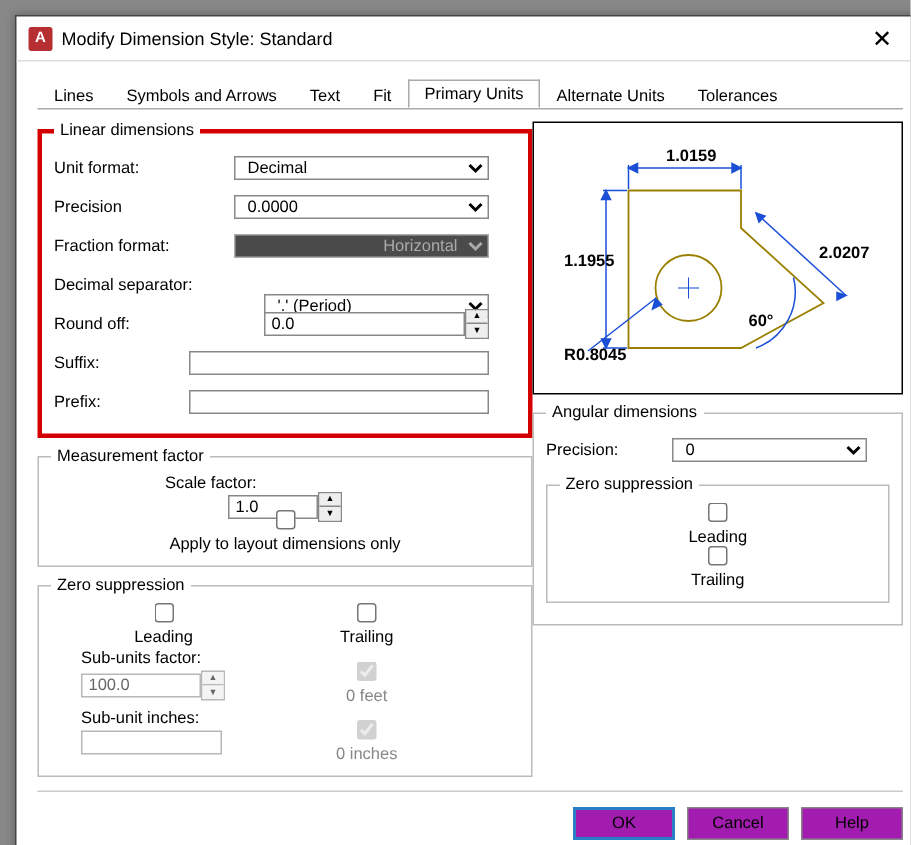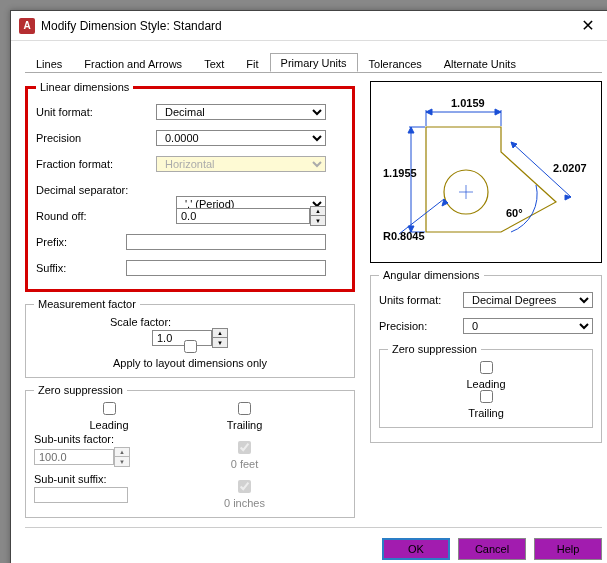--- a/index.html
+++ b/index.html
@@ -14,65 +14,65 @@
   .tab{padding:3px 10px 2px 10px;border:1px solid transparent;border-bottom:none;margin-right:0px;position:relative;top:1px;cursor:pointer;}
   .tab.active{background:#fff;border-color:#aaa;border-bottom:1px solid #fff;z-index:2;}
   .body{position:relative;padding-top:8px;}
   fieldset{border:1px solid #bbb;margin:0 0 6px 0;padding:6px 8px 8px 8px;}
   fieldset.hl{border:3px solid #d40000;}
   fieldset>legend{padding:0 4px;font-size:11px;}
   .row{display:flex;align-items:center;height:26px;}
   .lbl{width:120px;}
   .lbl2{width:90px;}
   select,input[type=text]{height:16px;border:1px solid #888;padding:0 4px;background:#fff;}
-  select:disabled{background:#fef9c3;color:#888;}
+  select:disabled{background:#000000;color:#888;text-align:right;}
   .combo{width:170px;}
   .combo-s{width:150px;margin-top:28px;}
   .spin{display:flex;align-items:center;}
   .spin input{width:60px;text-align:left;}
   .spin .buttons{display:flex;flex-direction:column;border:1px solid #888;height:20px;}
   .spin .buttons span{width:14px;height:9px;display:flex;align-items:center;justify-content:center;font-size:6px;background:#eee;border-bottom:1px solid #888;cursor:pointer;}
   .spin .buttons span:last-child{border-bottom:none;}
   .chk{display:flex;align-items:center;gap:4px;flex-direction:column;}
   .chk input{margin:0;}
   .chk.dis label,.chk.dis input{color:#888;}
-  .columns{display:flex;gap:15px;}
+  .columns{display:flex;gap:0;}
   .left{width:330px;}
   .right{flex:1;}
   .preview{height:182px;border:1px solid #000;background:#fff;margin-bottom:6px;display:flex;align-items:flex-start;justify-content:center;}
   .preview svg{display:block;}
   .btnbar{position:absolute;bottom:12px;right:14px;left:14px;display:flex;justify-content:flex-end;gap:8px;border-top:1px solid #ccc;padding-top:10px;}
   button.dlg{width:68px;height:22px;border:1px solid #888;background:#a21caf;cursor:pointer;}
   button.dlg.primary{border:2px solid #2a7ec6;}
-  .subgroup{margin-top:2px;}
+  .subgroup{margin-left:20px;margin-top:2px;}
   .small-lbl{display:block;margin-bottom:2px;}
   .scale-row{display:flex;align-items:center;height:24px;flex-direction:column;}
   .scale-row .lbl{width:160px;}
   .ang-row{display:flex;align-items:center;height:26px;}
   .ang-row .albl{width:84px;}
   .ang-row select{width:130px;}
 </style>
 </head>
 <body>
 
 <div class="window">
   <div class="titlebar">
     <div class="icon-app">A</div>
     <div class="title">Modify Dimension Style: Standard</div>
     <div class="close">✕</div>
   </div>
   <div class="content">
     <div class="tabs">
       <div class="tab">Lines</div>
-      <div class="tab">Fraction and Arrows</div>
+      <div class="tab">Symbols and Arrows</div>
       <div class="tab">Text</div>
       <div class="tab">Fit</div>
       <div class="tab active">Primary Units</div>
+      <div class="tab">Alternate Units</div>
       <div class="tab">Tolerances</div>
-      <div class="tab">Alternate Units</div>
     </div>
 
     <div class="body">
       <div class="columns">
 
         <div class="left">
           <fieldset class="hl">
             <legend>Linear dimensions</legend>
             <div class="row">
               <span class="lbl">Unit format:</span>
@@ -96,25 +96,25 @@
               <span style="width:20px"></span>
               <div class="spin">
                 <input type="text" style="width: 134px;" value="0.0">
                 <div class="buttons">
                     <span>▲</span>
                     <span>▼</span>
                   </div>
               </div>
             </div>
             <div class="row">
+              <span class="lbl2">Suffix:</span>
+              <input type="text" style="width: 200px;" value="">
+            </div>
+            <div class="row">
               <span class="lbl2">Prefix:</span>
-              <input type="text" style="width: 200px;" value="">
-            </div>
-            <div class="row">
-              <span class="lbl2">Suffix:</span>
               <input type="text" style="width: 200px;" value="">
             </div>
           </fieldset>
 
           <fieldset>
             <legend>Measurement factor</legend>
             <div class="scale-row">
               <span class="lbl">Scale factor:</span>
               <div class="spin">
                 <input type="text" value="1.0" style="">
@@ -140,21 +140,21 @@
                 </div>
                 <div class="subgroup">
                   <span class="small-lbl">Sub-units factor:</span>
                   <div class="spin" style="opacity:.6">
                     <input type="text" style="width: 80px;" disabled="" value="100.0">
                     <div class="buttons">
                         <span>▲</span>
                         <span>▼</span>
                       </div>
                   </div>
-                  <span class="small-lbl" style="margin-top:6px">Sub-unit suffix:</span>
+                  <span class="small-lbl" style="margin-top:6px">Sub-unit inches:</span>
                   <input type="text" disabled="" style="width: 94px; opacity: 0.6;" value="">
                 </div>
               </div>
               <div>
                 <div class="chk">
                   <input type="checkbox" style="">
                   <label>Trailing</label>
                 </div>
                 <div class="chk dis" style="margin-top:10px">
                   <input type="checkbox" checked="" disabled="" style="">
@@ -201,24 +201,20 @@
                 <text x="172" y="90">2.0207</text>
                 <text x="125" y="135">60°</text>
                 <text x="2" y="158">R0.8045</text>
               </g>
             </svg>
           </div>
 
           <fieldset>
             <legend>Angular dimensions</legend>
             <div class="ang-row">
-              <span class="albl">Units format:</span>
-              <select><option>Decimal Degrees</option></select>
-            </div>
-            <div class="ang-row">
               <span class="albl">Precision:</span>
               <select><option>0</option></select>
             </div>
             <fieldset style="margin-top:4px">
               <legend>Zero suppression</legend>
               <div class="chk">
                 <input type="checkbox" style="">
                 <label>Leading</label>
               </div>
               <div class="chk">

